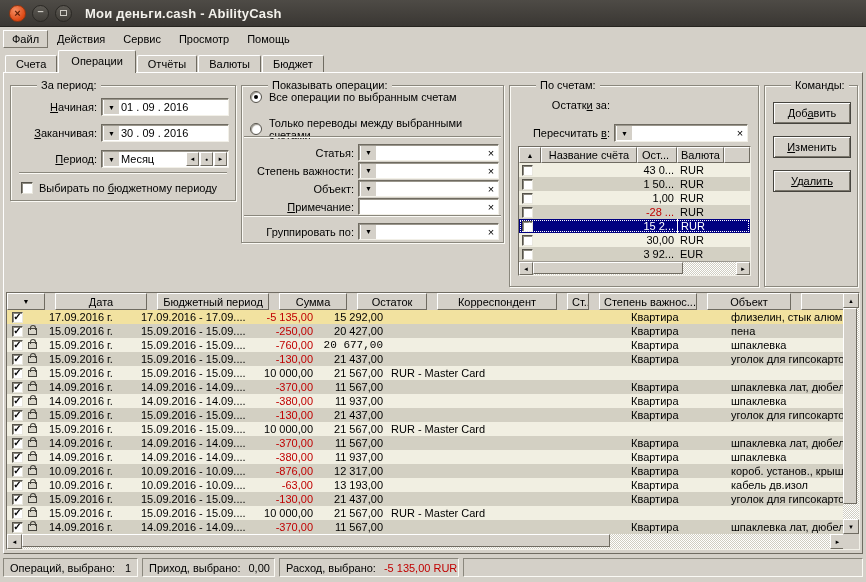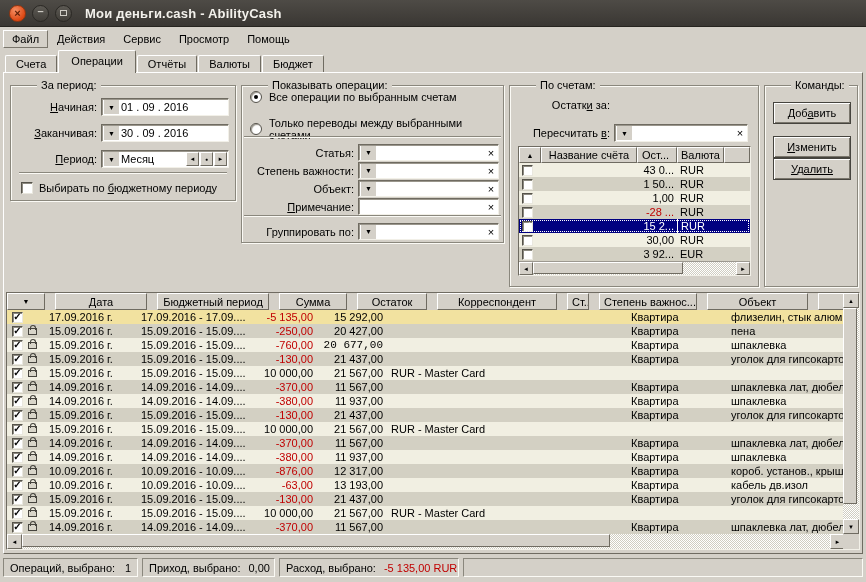--- a/index.html
+++ b/index.html
@@ -349,37 +349,37 @@
 
   <div class="groupbox g4">
     <span class="gb-title">Команды:</span>
     <div id="cmd-buttons">
         <div class="cmd-btn" style="top: 16px;">
           <span>Доб<u>а</u>вить</span>
         </div>
         <div class="cmd-btn" style="top: 50px;">
           <span><u>И</u>зменить</span>
         </div>
-        <div class="cmd-btn" style="top: 72px; text-decoration: underline;">
+        <div class="cmd-btn" style="top: 84px; text-decoration: underline;">
           <span><u>У</u>далить</span>
         </div>
       </div>
   </div>
 
   <div class="tx-table">
     <div class="tx-hrow" id="tx-header">
         <span class="tx-hcell" style="width: 38px; font-size: 7px;">▼</span>
         <span class="tx-hcell" style="width: 92px;">Дата</span>
         <span class="tx-hcell" style="width: 112px;">Бюджетный период</span>
         <span class="tx-hcell" style="width: 68px;">Сумма</span>
         <span class="tx-hcell" style="width: 70px;">Остаток</span>
         <span class="tx-hcell" style="width: 120px;">Корреспондент</span>
         <span class="tx-hcell left" style="width: 22px;">Ст...</span>
         <span class="tx-hcell left" style="width: 98px;">Степень важнос...</span>
-        <span class="tx-hcell" style="width: 101px;">Объект</span>
+        <span class="tx-hcell" style="width: 84px;">Объект</span>
         <span class="tx-hcell" style="width: 118px;"></span>
       </div>
     <div id="tx-body">
         <div class="tx-row row-yellow">
           <span class="tx-check" style="width: 38px;">
             <span class="cb" style="width: 11px; height: 11px;">✓</span>
           </span>
           <span class="tx-cell" style="width: 92px;">17.09.2016 г.</span>
           <span class="tx-cell" style="width: 112px;">17.09.2016 - 17.09....</span>
           <span class="tx-cell num neg" style="width: 68px;">-5 135,00</span>

